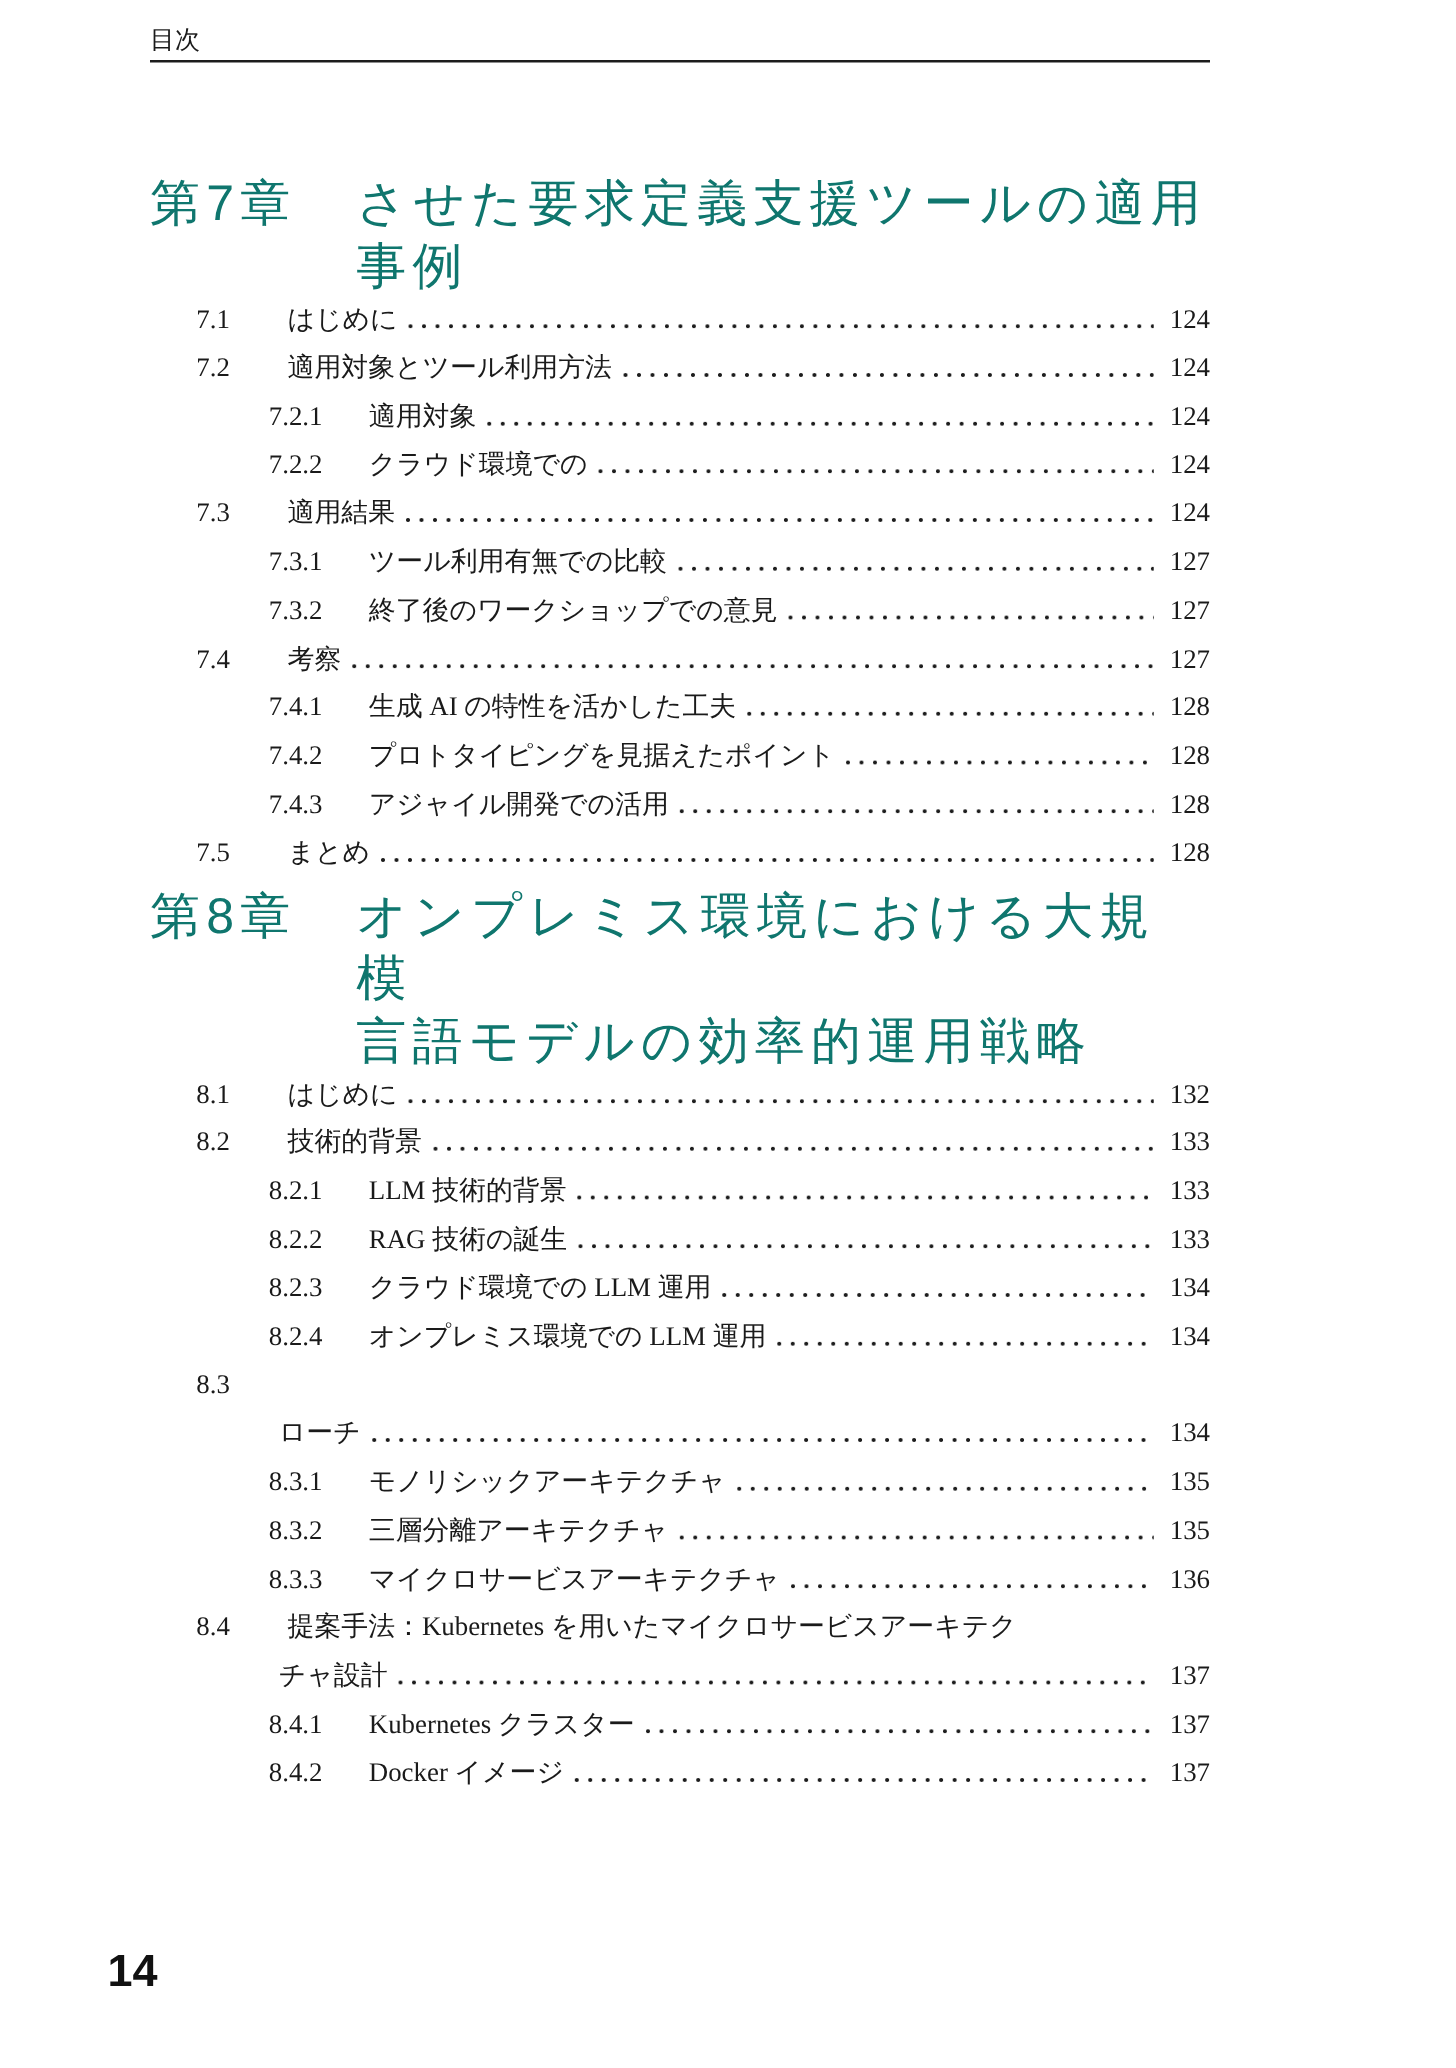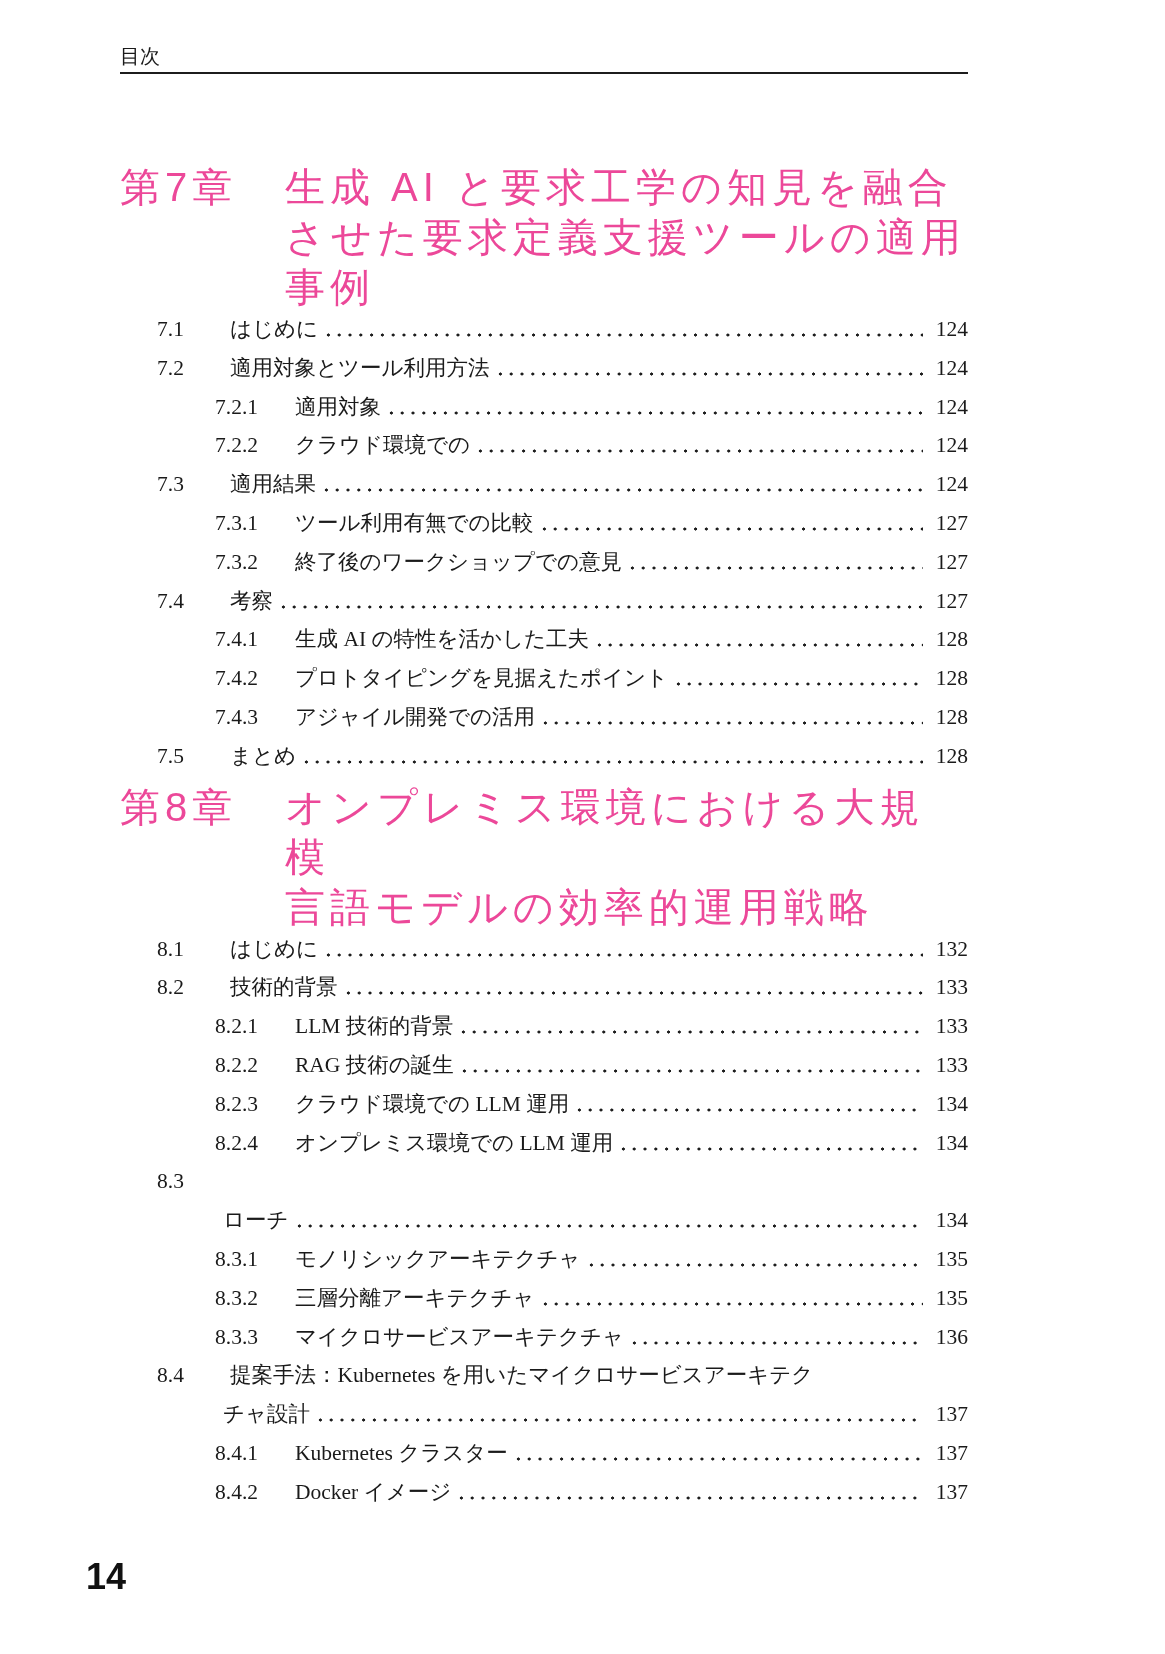--- a/index.html
+++ b/index.html
@@ -12,41 +12,41 @@
     font-family: "Liberation Serif", "DejaVu Serif", serif;
     overflow: hidden;
   }
   .content {
     position: absolute;
     left: 120px;
     top: 0;
     width: 848px;
   }
   .running-head {
-    padding-top: 44px;
     font-family: "Liberation Sans", "DejaVu Sans", sans-serif;
     font-size: 20px;
     line-height: 24px;
     font-weight: 500;
+    margin-top: 20px;
   }
   .head-rule {
     margin-top: 4px;
     border-bottom: 2.4px solid #1c1c1c;
     height: 0;
   }
   .chapter-7 { margin-top: 88px; }
   .chapter-8 { margin-top: 12px; }
   .ch-heading {
     display: flex;
     font-family: "Liberation Sans", "DejaVu Sans", sans-serif;
     font-size: 40px;
     line-height: 50px;
     font-weight: 500;
     letter-spacing: 5px;
-    color: #ec4899;
+    color: #0f766e;
   }
   .ch-num { width: 165px; flex-shrink: 0; letter-spacing: 5px; }
   .ch-title { flex: 1; }
   .entries { margin-top: 4px; }
   .entry {
     display: flex;
     align-items: center;
     font-size: 21.5px;
     line-height: 26px;
     margin-bottom: 12.8px;
@@ -91,21 +91,20 @@
 <div class="page">
   <div class="content">
 
     <div class="running-head">目次</div>
     <div class="head-rule"></div>
 
     <section class="chapter-7">
       <div class="ch-heading">
         <span class="ch-num">第7章</span>
         <div class="ch-title">
-          <div>生成 AI と要求工学の知見を融合</div>
           <div>させた要求定義支援ツールの適用</div>
           <div>事例</div>
         </div>
       </div>
       <div class="entries">
         <div class="entry lv1">
           <span class="num">7.1</span>
           <span class="label">はじめに</span>
           <span class="dots"></span>
           <span class="pagenum">124</span>

